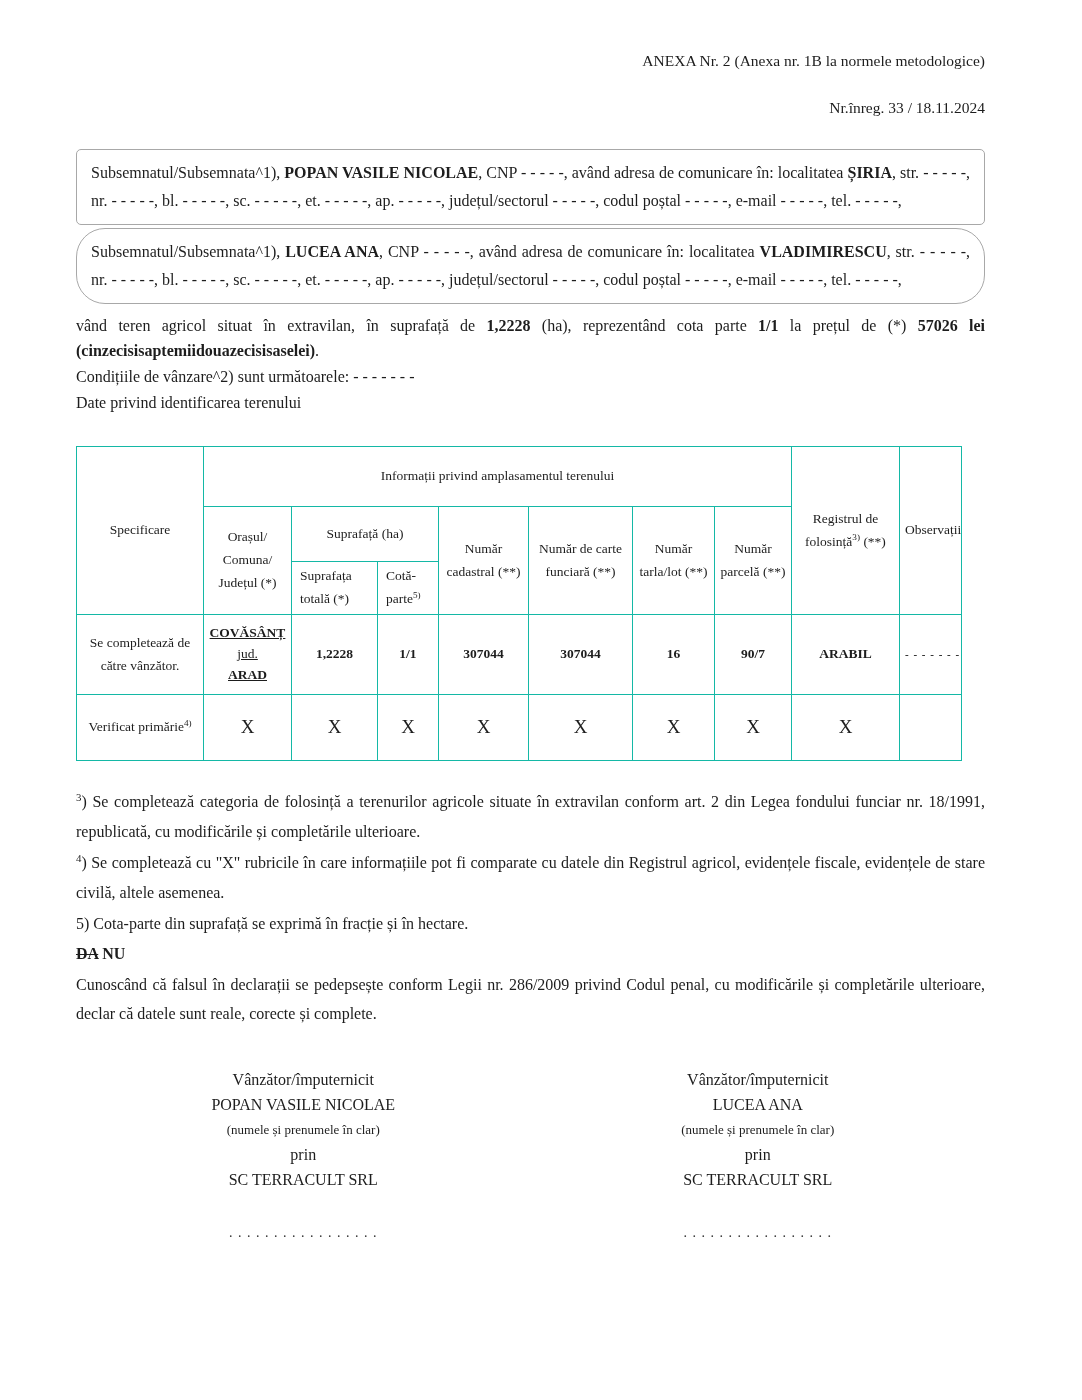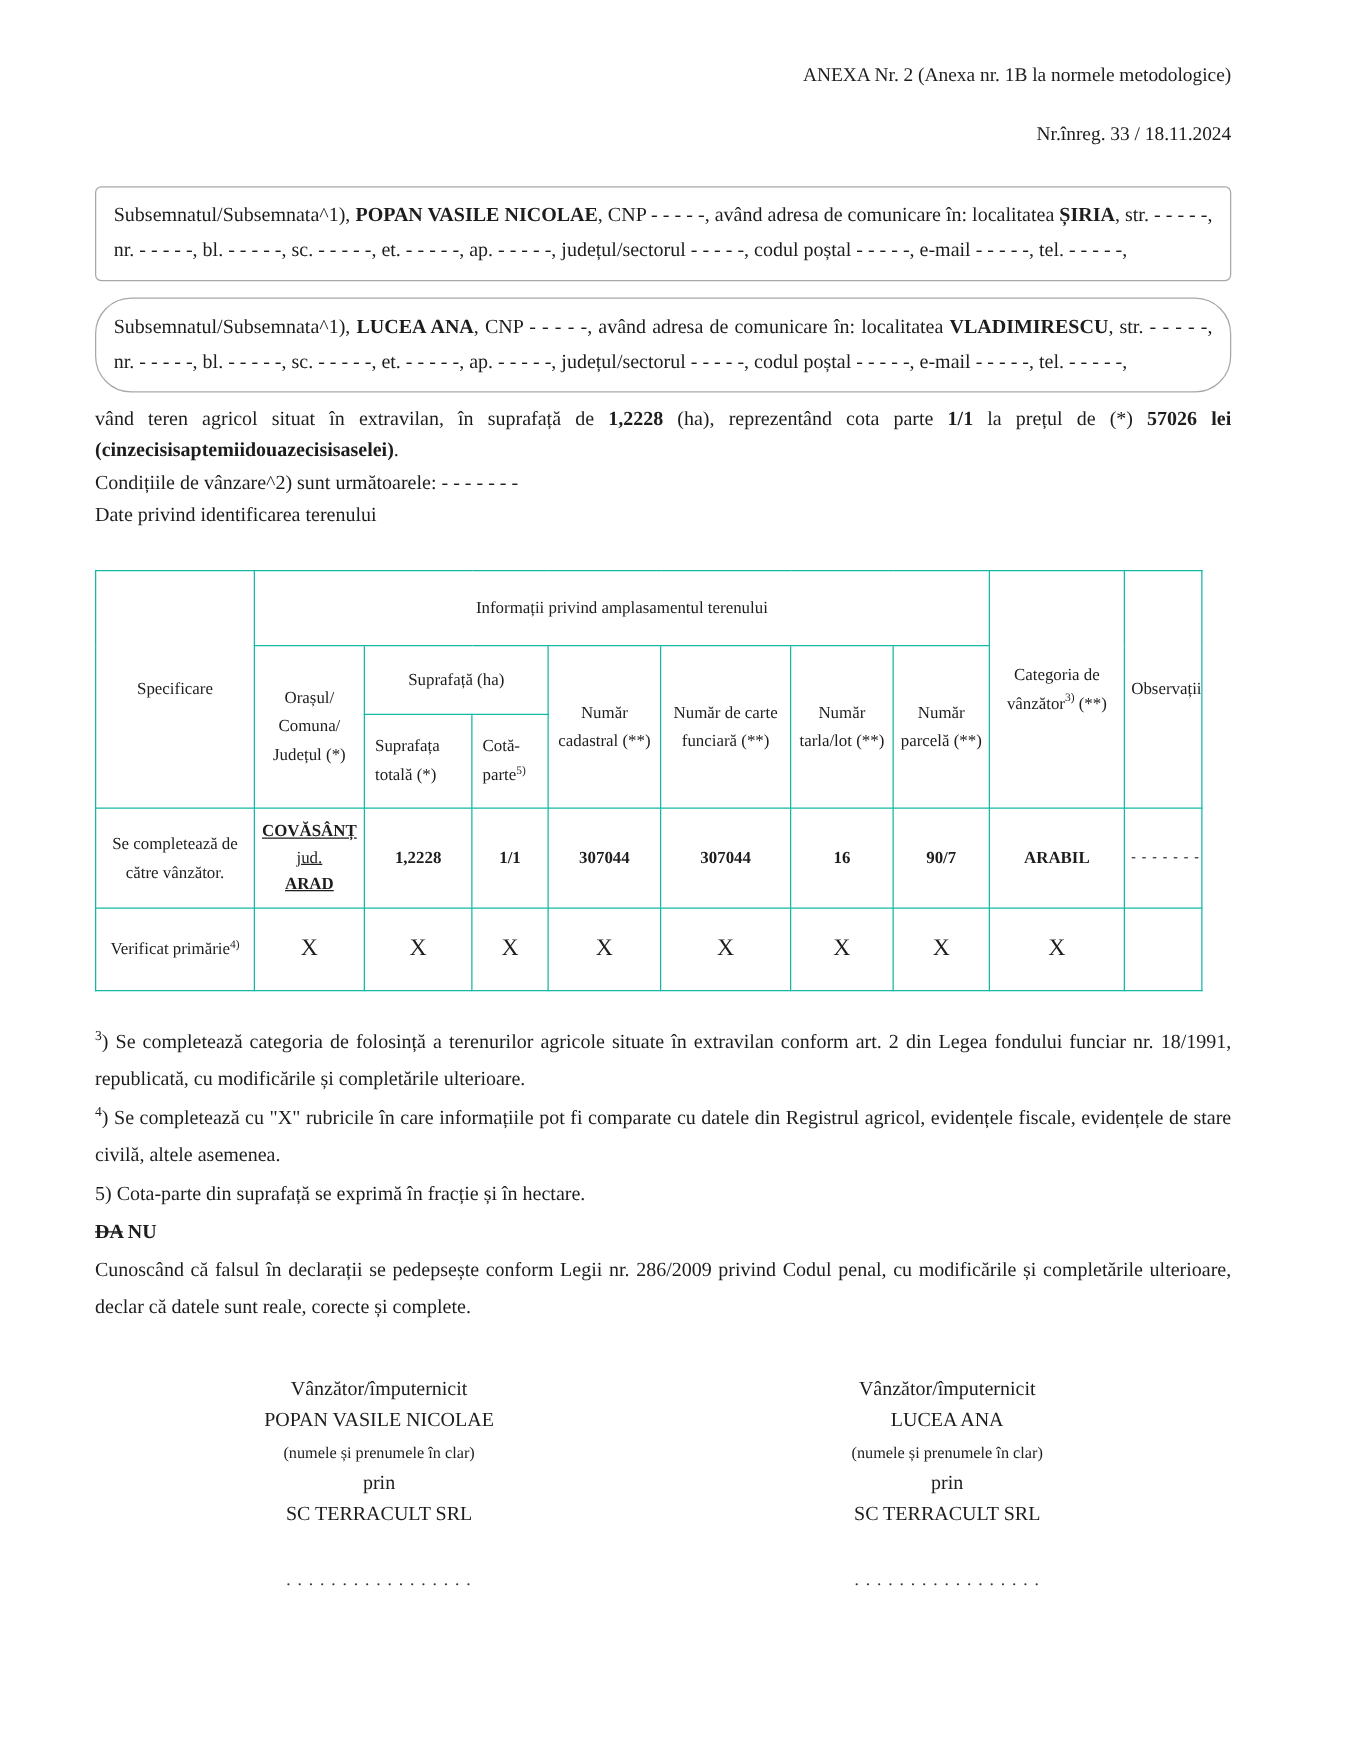--- a/index.html
+++ b/index.html
@@ -15,38 +15,38 @@
   }
   .rt { text-align:right; font-size:15.5px; }
   .reg-line { margin-top:29px; }
   .doc-title { text-align:center; font-weight:bold; font-size:17px; margin-top:29px; letter-spacing:0.2px; }
 
   .party-box {
     border:1px solid #a8a8a8; border-radius:5px;
     padding:9px 14px; margin-top:32px;
     font-size:16px; line-height:28px; text-align:justify;
   }
-  .party-box + .party-box { margin-top:13px;border-radius:29px; }
+  .party-box + .party-box { margin-top:3px;border-radius:29px; }
 
   .para { font-size:16px; line-height:25px; }
   .intro-para { margin-top:9px; text-align:justify; }
   .cond-line { margin-top:1px; }
   .date-line { margin-top:1px; }
 
   table.land-table {
     border-collapse:collapse; table-layout:fixed;
     width:885px; margin-top:31px;
   }
   .land-table td {
     border:1px solid #14b8a6; text-align:center; vertical-align:middle;
     font-size:13.5px; line-height:1.7; padding:3px 5px; overflow:hidden;
   }
   .r1 td { height:60px; }
   .r2 td { height:55px; }
-  .r3 td { height:75px; }
+  .r3 td { height:53px; }
   .r4 td { height:80px; }
   .r5 td { height:66px; }
   .land-table td.tl { text-align:left; padding-left:8px; }
   .land-table td.bcell { font-weight:bold; }
   .land-table td.citycell { line-height:1.55;text-decoration:underline; }
   .land-table td.obs { font-size:11px; font-weight:bold; letter-spacing:1px; white-space:nowrap; }
   .land-table td.xcell { font-size:19px; }
 
   .fn-section { margin-top:26px; }
   .fn { font-size:16px; line-height:29.5px; text-align:justify; margin-top:2px; }
@@ -91,21 +91,21 @@
         <col style="width:104px">
         <col style="width:82px">
         <col style="width:77px">
       <col style="width:108px">
         <col style="width:62px">
     </colgroup>
     <tbody>
         <tr class="r1">
       <td rowspan="3">Specificare</td>
       <td colspan="7">Informații privind amplasamentul terenului</td>
-      <td rowspan="3"><span>Categoria de vânzător</span><span class="sup">3)</span><span> (**)</span></td>
+      <td rowspan="3"><span>Registrul de folosință</span><span class="sup">3)</span><span> (**)</span></td>
       <td rowspan="3">Observații</td>
     </tr>
     <tr class="r2">
       <td rowspan="2">Orașul/ Comuna/ Județul (*)</td>
       <td colspan="2">Suprafață (ha)</td>
       <td rowspan="2">Număr cadastral (**)</td>
       <td rowspan="2">Număr de carte funciară (**)</td>
       <td rowspan="2">Număr tarla/lot (**)</td>
       <td rowspan="2">Număr parcelă (**)</td>
     </tr>

